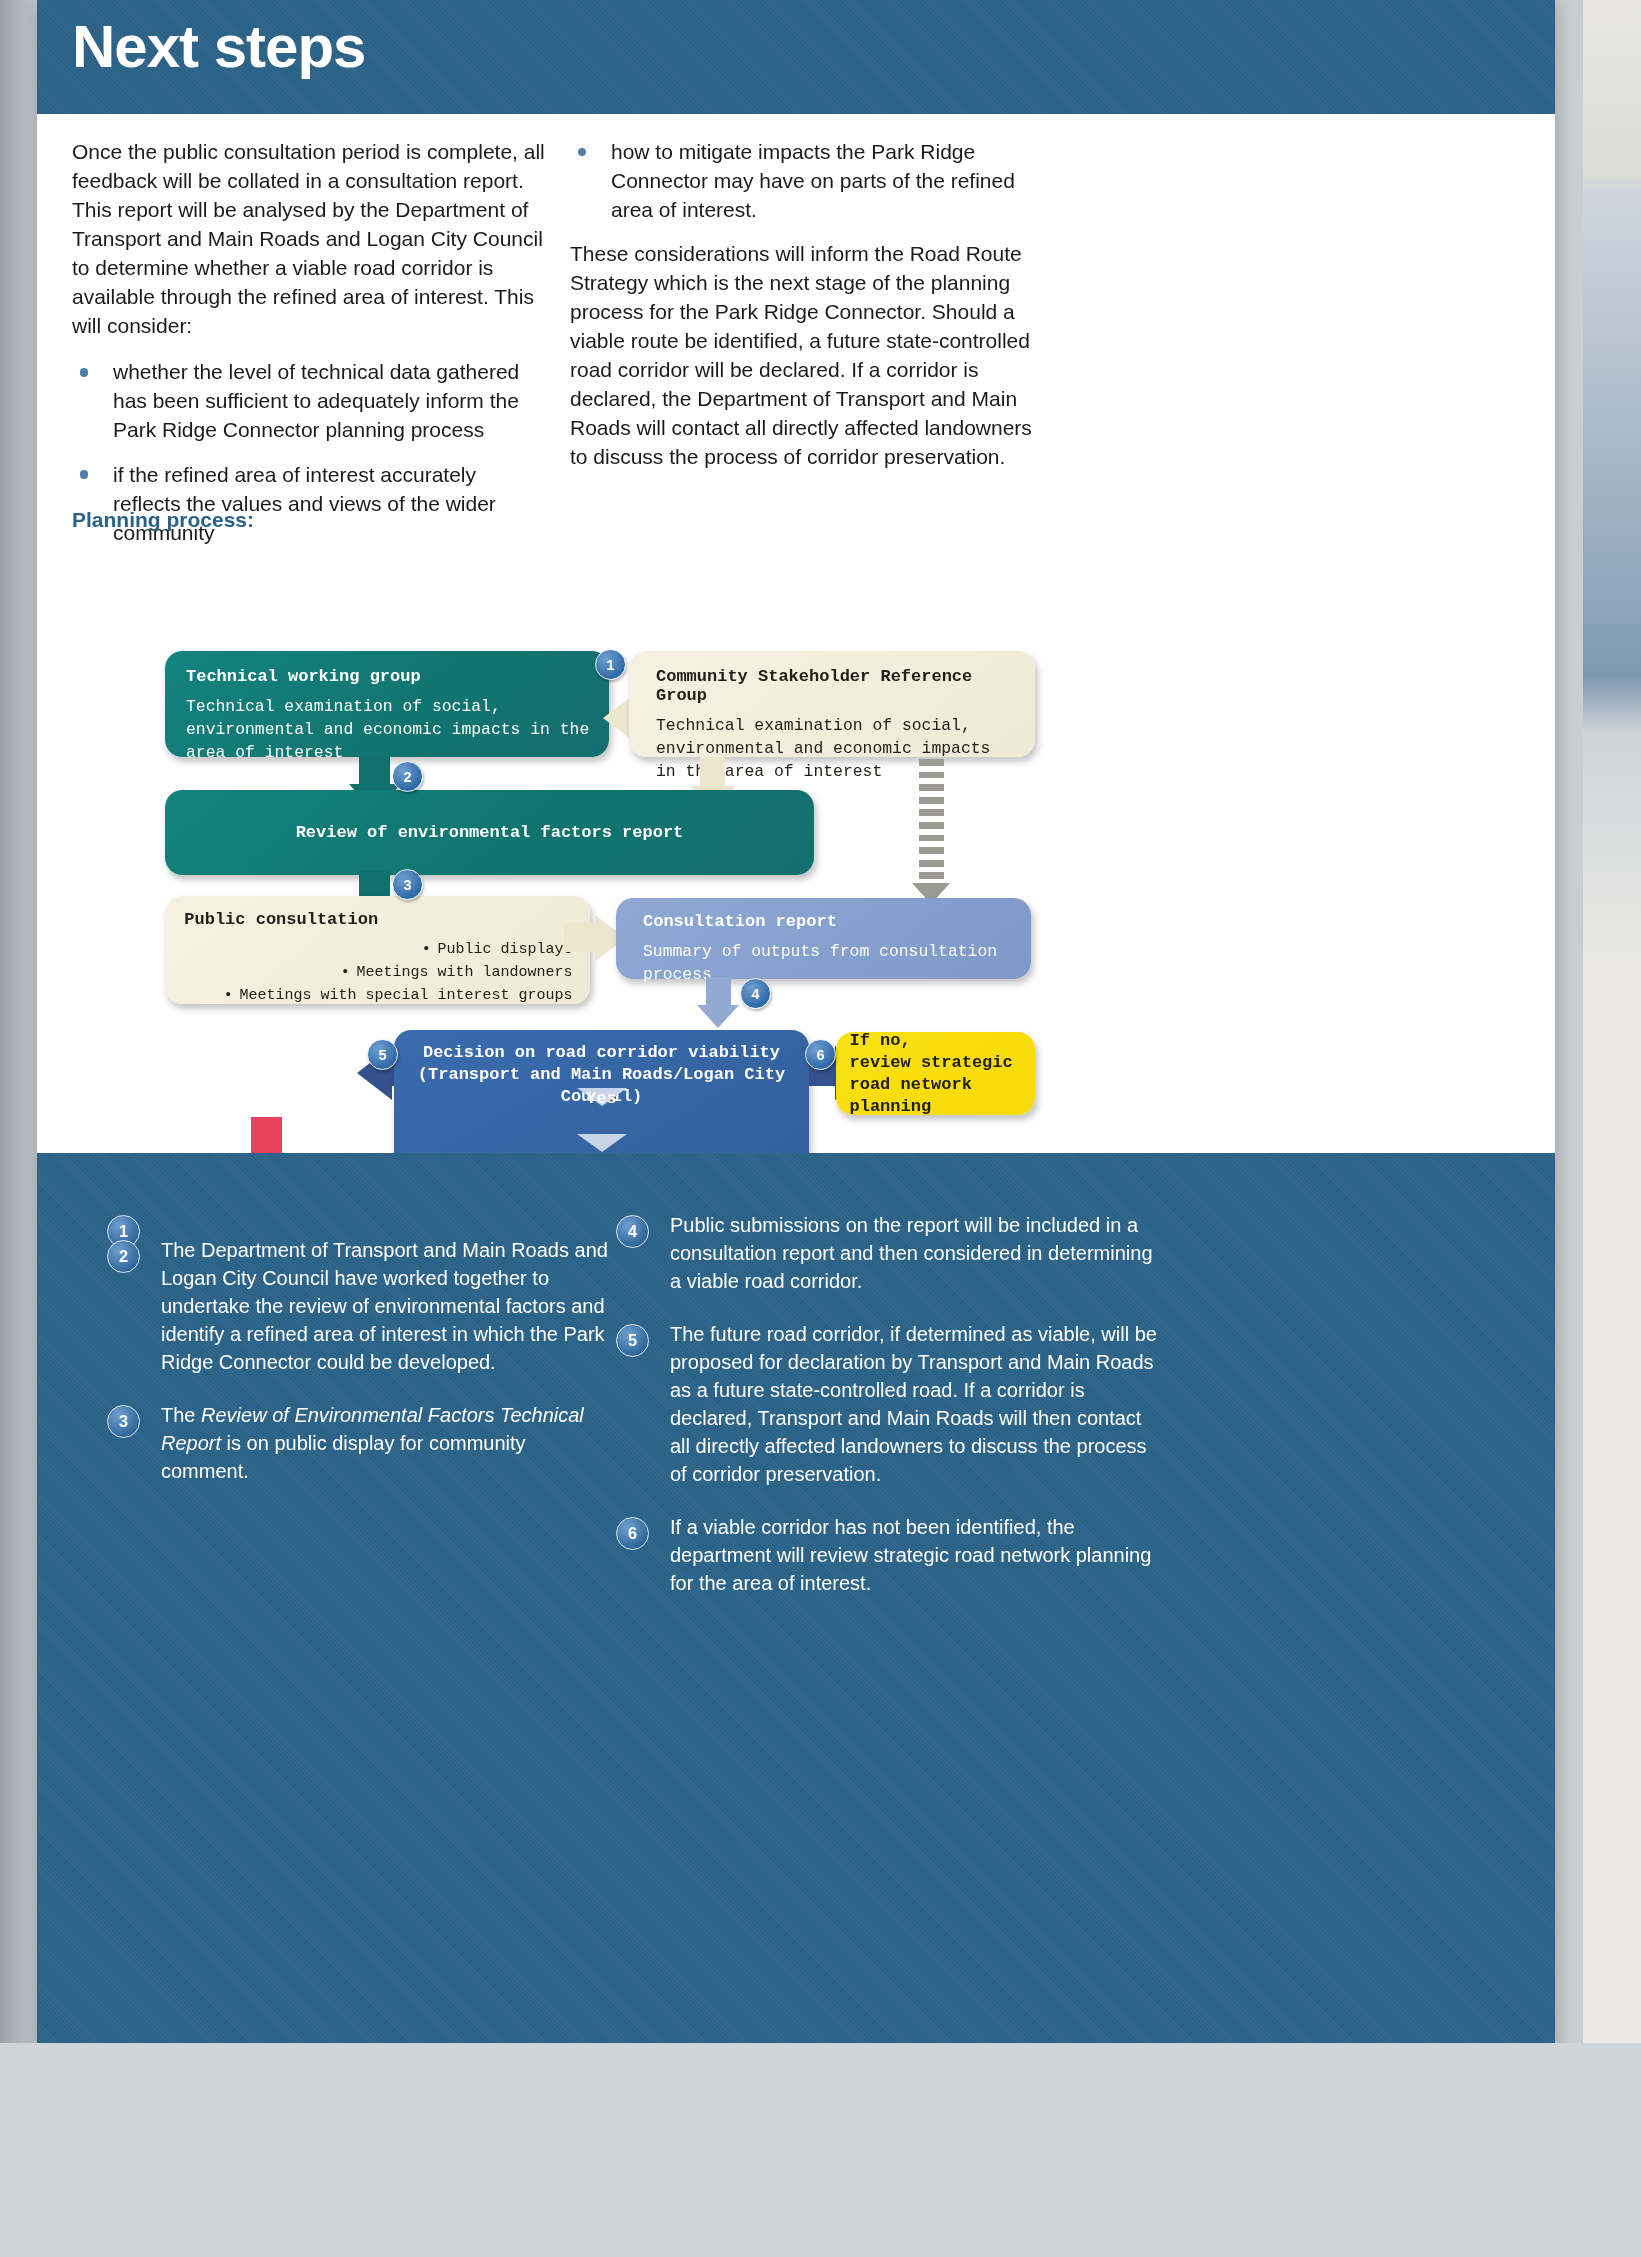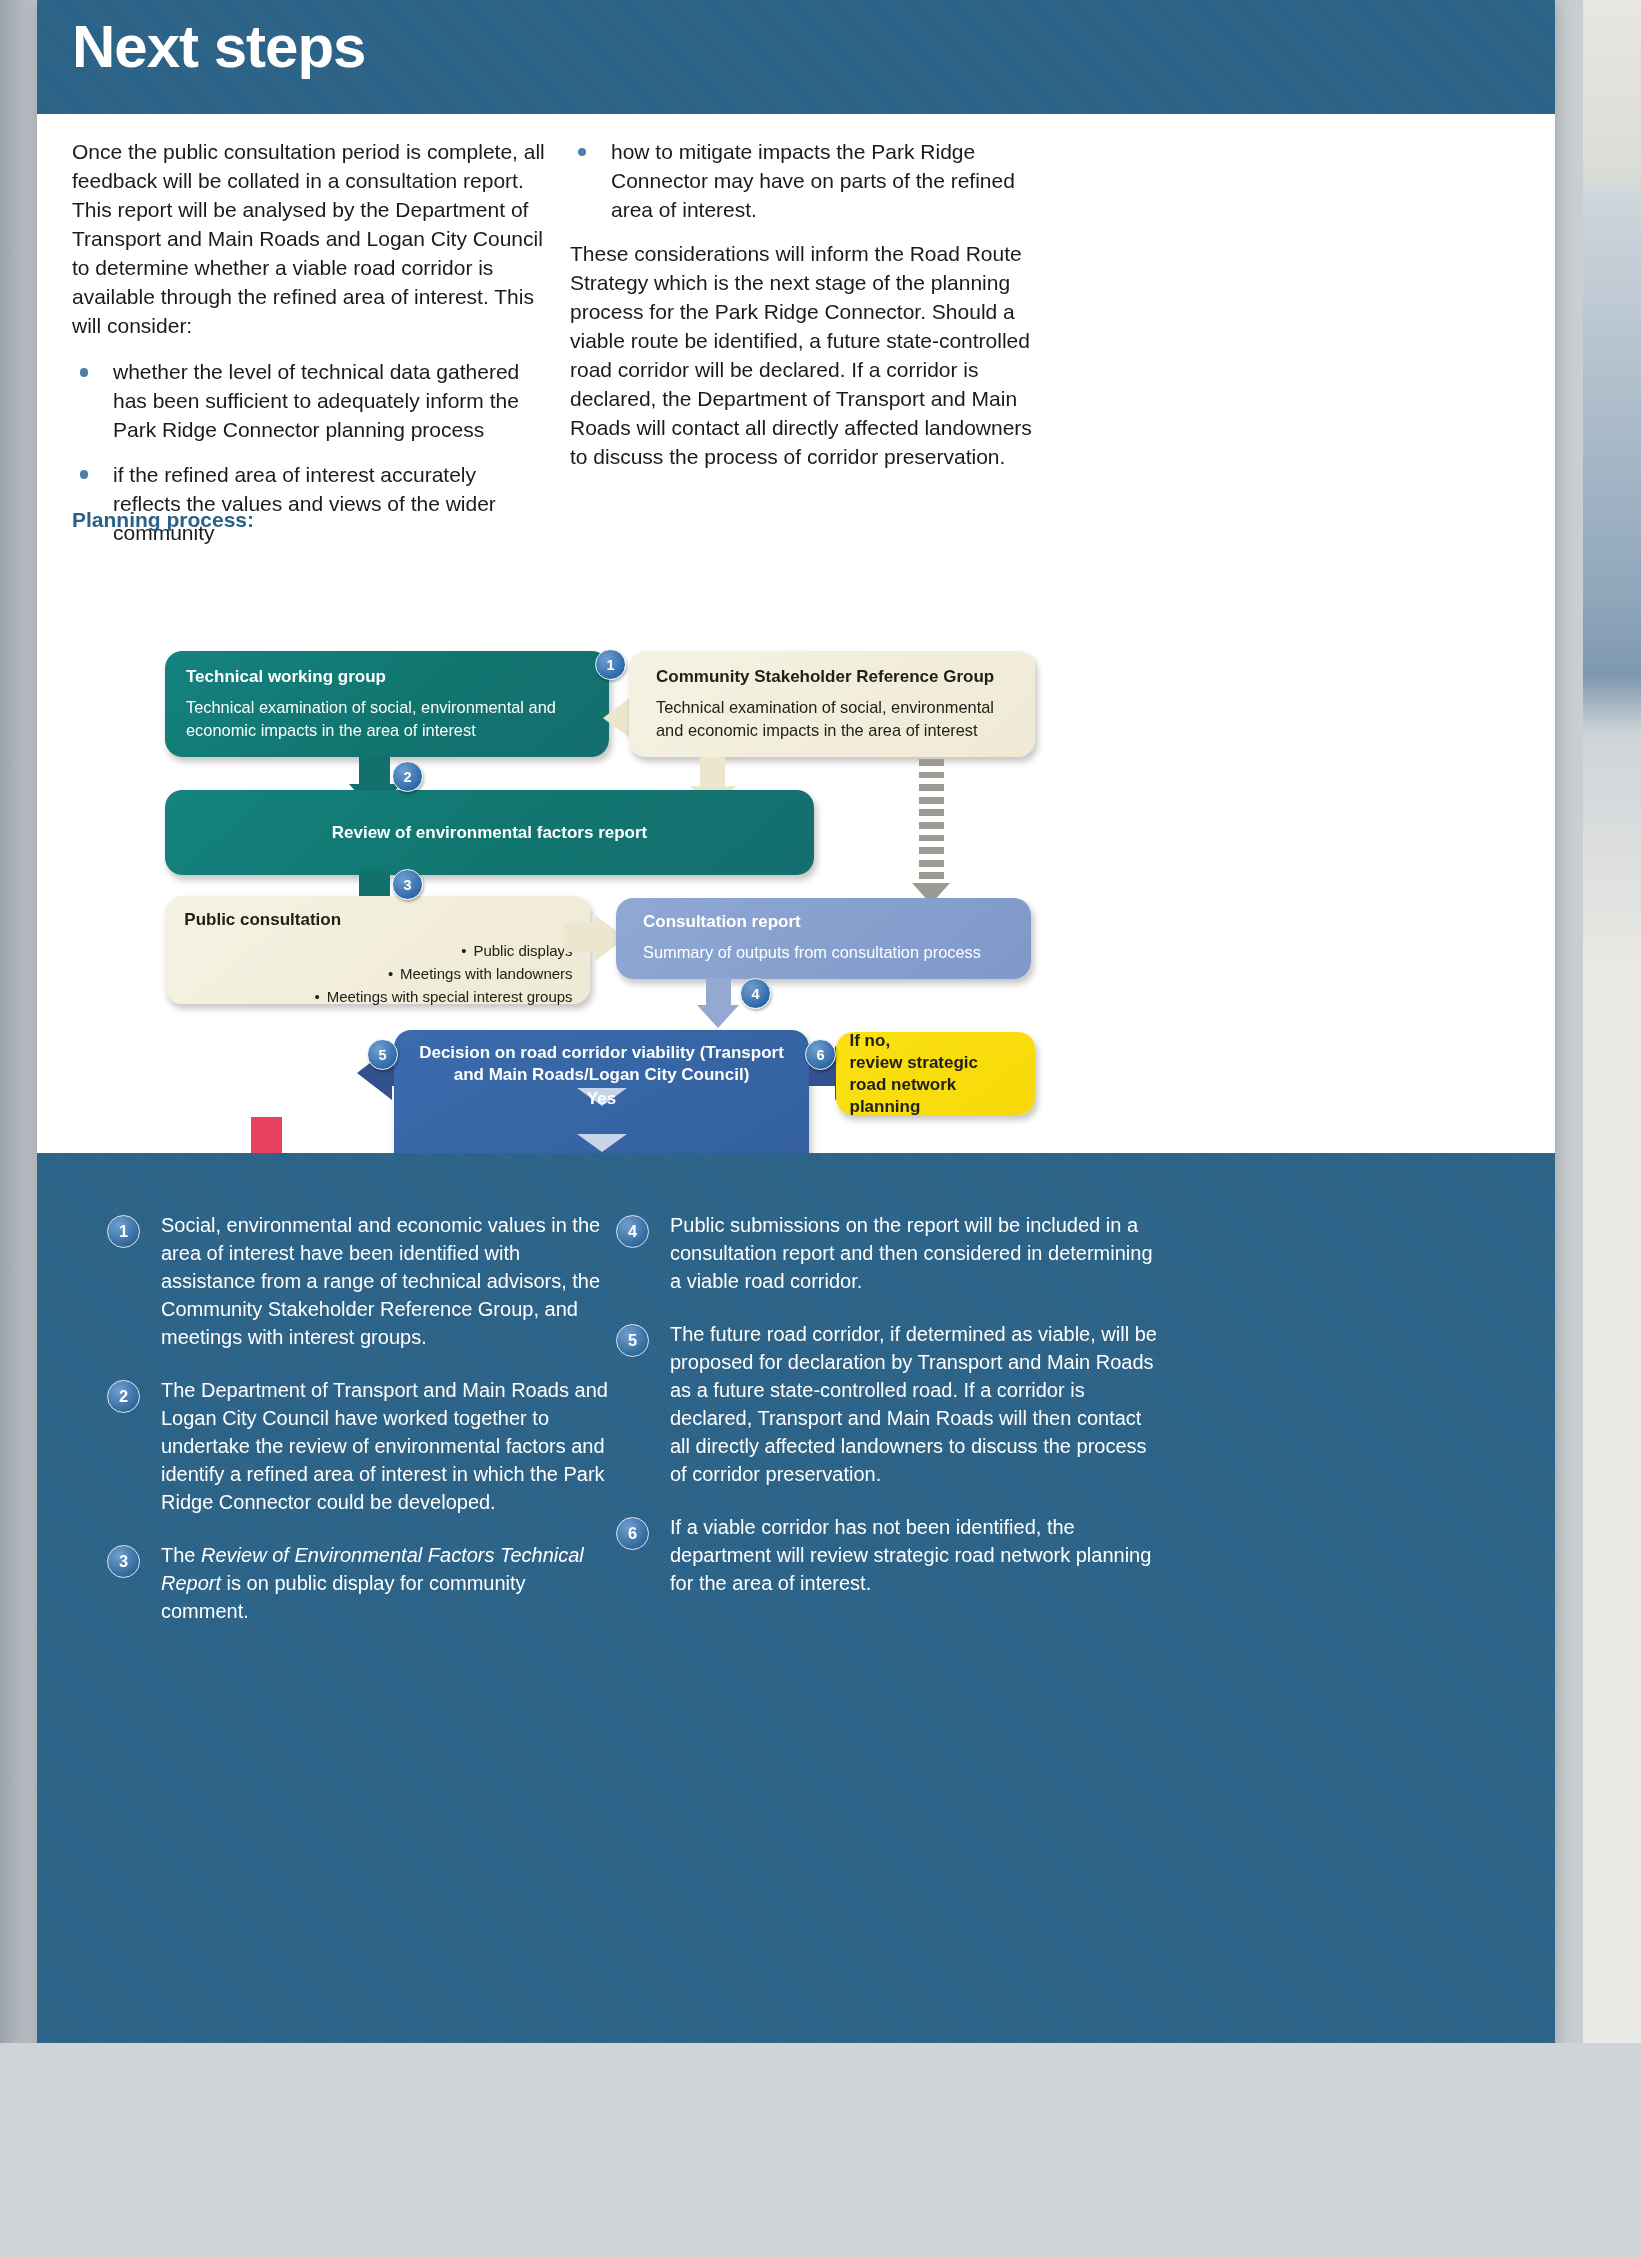--- a/index.html
+++ b/index.html
@@ -32,21 +32,21 @@
   ul.blist{list-style:none;margin:0;padding:0;}
   ul.blist li{position:relative;padding-left:41px;margin-bottom:15.4px;}
   ul.blist li .dot{position:absolute;left:7.7px;top:10.6px;width:8.7px;height:8.7px;border-radius:50%;
      background:#4e7fa8;}
 
   .pp-label{position:absolute;left:35px;top:394px;font-size:21px;font-weight:bold;color:#2a6186;}
 
   
   .flow{position:absolute;left:0;top:541px;width:1518px;height:647px;}
   .box{position:absolute;border-radius:17.4px;box-sizing:border-box;
-       box-shadow:2.9px 4.8px 6.8px rgba(0,0,0,.22);}
+       box-shadow:2.9px 4.8px 6.8px rgba(0,0,0,.22);font-family:Liberation Mono, monospace;}
   .teal{background:linear-gradient(140deg,#14837f,#11756f 55%,#156e70);color:#fff;}
   .cream{background:linear-gradient(140deg,#f6f2e2,#efead5);color:#23201a;}
   .bluelt{background:linear-gradient(140deg,#8fa8d4,#7e99c9);color:#fff;}
   .bluedk{background:linear-gradient(150deg,#3a6bad,#335f9c);color:#fff;}
   .red{background:linear-gradient(140deg,#ea3f5e,#e33454);color:#fff;}
   .yellow{background:linear-gradient(140deg,#fbe113,#f6d908);color:#22201a;}
 
   .b1{left:128px;top:-3.9px;width:444px;height:106px;padding:15.4px 19.3px 9.7px 21px;}
   .b2{left:592px;top:-3.9px;width:406px;height:106px;padding:15.4px 19.3px 9.7px 27px;}
   .b3{left:128px;top:135px;width:649px;height:85px;}
@@ -233,21 +233,20 @@
         </div>
       </div>
     </div>
 
     <div class="notes">
       <div class="texture"></div>
 
       <div class="ncol ncolL">
         <div class="note">
           <span class="num">1</span>
-          <span>Social, environmental and economic values in the area of interest have been identified with assistance from a range of technical advisors, the Community Stakeholder Reference Group, and meetings with interest groups.</span>
         </div>
         <div class="note">
           <span class="num">2</span>
           <span>The Department of Transport and Main Roads and Logan City Council have worked together to undertake the review of environmental factors and identify a refined area of interest in which the Park Ridge Connector could be developed.</span>
         </div>
         <div class="note">
           <span class="num">3</span>
           <span>The </span><span class="ital">Review of Environmental Factors Technical Report</span><span> is on public display for community comment.</span>
         </div>
       </div>

